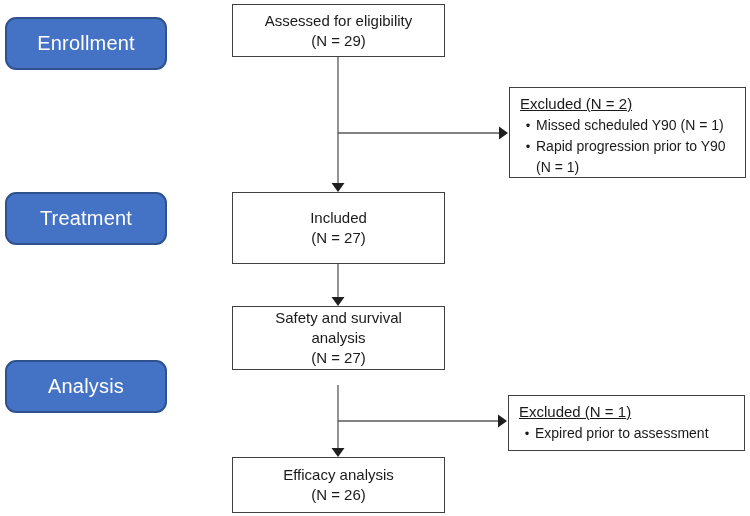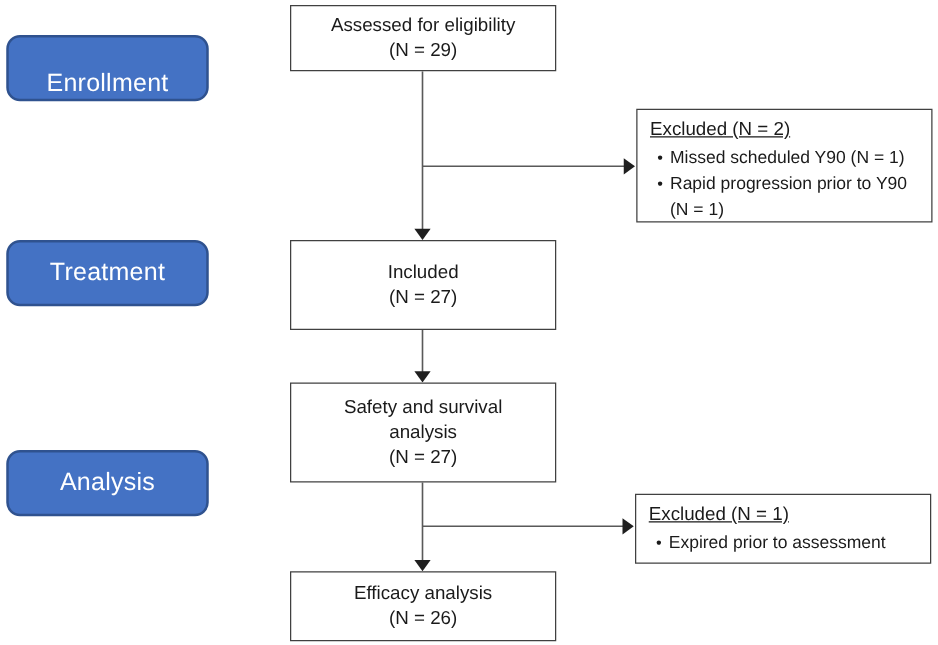--- a/index.html
+++ b/index.html
@@ -23,36 +23,36 @@
     left:5px;width:162px;height:53px;
     background:var(--stage-fill);
     border:2px solid var(--stage-border);
     border-radius:11px;
     box-sizing:border-box;
     display:flex;align-items:center;justify-content:center;
     color:#ffffff;
     font-size:20px;
     letter-spacing:.2px;
   }
-  .stage.enrollment{top:28px;align-items:flex-end;}
+  .stage.enrollment{top:17px;}
   .stage.treatment{top:192px;}
   .stage.analysis{top:360px;}
   .flowbox{
     position:absolute;
     left:232px;width:213px;
     background:#ffffff;
     border:1.5px solid var(--box-border);
     box-sizing:border-box;
     display:flex;flex-direction:column;align-items:center;justify-content:center;
     font-size:15px;line-height:20px;
     text-align:left;
   }
   .flowbox.assessed{top:4px;height:53px;}
   .flowbox.included{top:192px;height:72px;}
-  .flowbox.safety{top:306px;height:80px;}
+  .flowbox.safety{top:306px;height:64px;}
   .flowbox.efficacy{top:457px;height:56px;}
   .sidebox{
     position:absolute;
     width:237px;
     background:#ffffff;
     border:1.5px solid var(--box-border);
     box-sizing:border-box;
     padding:5px 6px 5px 10px;
     font-size:15px;line-height:21px;
   }

